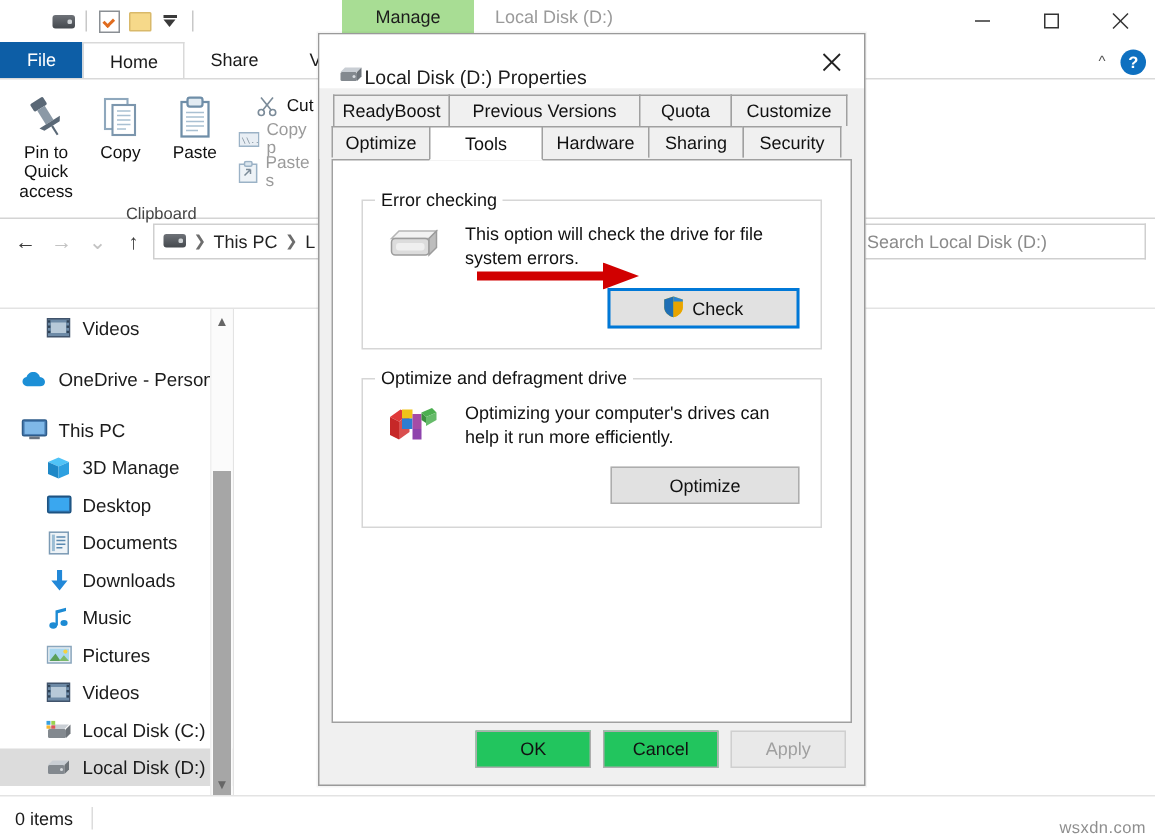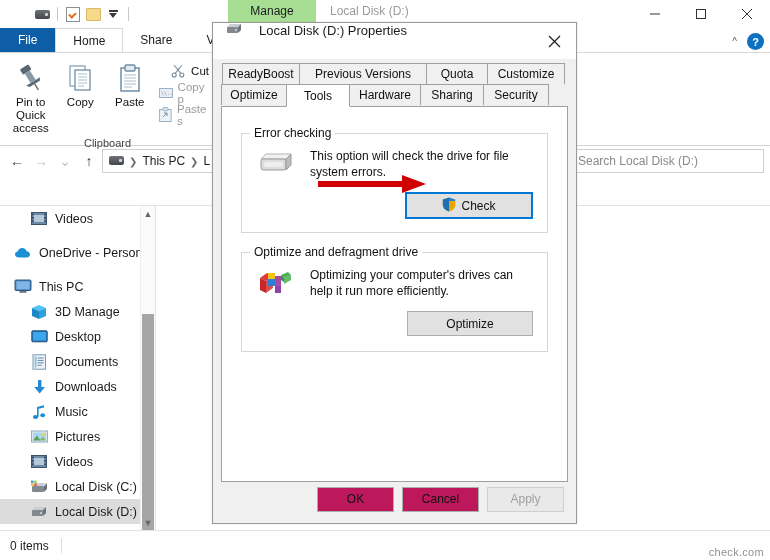--- a/index.html
+++ b/index.html
@@ -81,21 +81,21 @@
   .content{flex:1;border-left:1px solid #e3e3e3;background:#fff;}
 
   
   .status{position:absolute;left:0;right:0;bottom:0;height:29px;border-top:1px solid #e3e3e3;
     display:flex;align-items:center;padding:0 10px;font-size:12px;color:#1b1b1b;background:#fff;}
   .status .divr{width:1px;height:15px;background:#dcdcdc;margin-left:12px;}
 
   
   .dlg{position:absolute;left:212px;top:22px;width:363px;height:500px;background:#f0f0f0;
     border:1px solid #9a9a9a;box-shadow:0 0 0 1px rgba(0,0,0,.04);}
-  .dlg-title{height:36px;background:#fff;display:flex;align-items:flex-start;padding:0 0 0 12px;gap:16px;}
+  .dlg-title{height:36px;background:#fff;display:flex;align-items:flex-end;padding:0 0 0 12px;gap:0;}
   .dlg-title .t{font-size:13px;color:#1b1b1b;}
   .dlg-close{margin-left:auto;width:44px;height:36px;display:flex;align-items:center;justify-content:center;}
 
   .tabstrip{padding:4px 8px 0 8px;background:#f0f0f0;}
   .trow{display:flex;}
   .trow.r1{padding-left:1px;}
   .ptab{height:21px;padding:0 10px;display:flex;align-items:center;justify-content:center;
     font-size:12px;color:#111;background:#f0f0f0;border:1px solid #a0a0a0;border-bottom:none;
     margin-right:-1px;box-sizing:border-box;}
   .ptab.active{background:#fff;height:23px;margin-bottom:-1px;position:relative;z-index:3;border-bottom:1px solid #fff;}
@@ -108,21 +108,21 @@
   .gico{width:40px;flex:0 0 40px;display:flex;justify-content:center;padding-top:2px;}
   .gtext{font-size:12px;line-height:16px;color:#111;}
 
   .btnrow{display:flex;justify-content:flex-end;padding:0 14px 12px 14px;}
   .wbtn-std{min-width:124px;height:23px;background:#e1e1e1;border:1px solid #adadad;font-size:12px;
     display:flex;align-items:center;justify-content:center;gap:5px;color:#111;}
   .wbtn-std.focus{border:2px solid #0078d7;background:#e1e1e1;}
 
   .dlg-foot{position:absolute;left:0;right:0;bottom:0;height:48px;display:flex;align-items:center;
     justify-content:flex-end;gap:8px;padding-right:12px;}
-  .fbtn{width:75px;height:23px;background:#be185d;border:1px solid #adadad;font-size:12px;
+  .fbtn{width:75px;height:23px;background:#22c55e;border:1px solid #adadad;font-size:12px;
     display:flex;align-items:center;justify-content:center;color:#111;}
   .fbtn.dis{color:#a0a0a0;border-color:#cfcfcf;background:#e9e9e9;}
 
   
   .arrow{position:absolute;left:318px;top:175px;width:112px;height:18px;pointer-events:none;}
 
   .wm{position:absolute;right:6px;bottom:2px;font-size:11px;color:#8e8e8e;letter-spacing:.3px;}
 </style>
 </head>
 <body>
@@ -575,21 +575,21 @@
             <span>Quota</span>
           </div>
           <div class="ptab" style="width: 78px;">
             <span>Customize</span>
           </div>
         </div>
       <div class="trow" id="ptabs2">
           <div class="ptab" style="width: 66px;">
             <span>Optimize</span>
           </div>
-          <div class="ptab active" style="width: 64px;">
+          <div class="ptab active" style="width: 76px;">
             <span>Tools</span>
           </div>
           <div class="ptab" style="width: 72px;">
             <span>Hardware</span>
           </div>
           <div class="ptab" style="width: 64px;">
             <span>Sharing</span>
           </div>
           <div class="ptab" style="width: 66px;">
             <span>Security</span>
@@ -661,14 +661,14 @@
     </div>
   </div>
 
   <div class="arrow">
     <svg width="112" height="18" viewBox="0 0 112 18">
       <line x1="0" y1="9" x2="84" y2="9" stroke="#d10000" stroke-width="6"></line>
       <path d="M84 0 L108 9 L84 18 Z" fill="#d10000"></path>
     </svg>
   </div>
 
-  <div class="wm">check.com</div>
+  <div class="wm">wsxdn.com</div>
 </div>
 
 </body></html>

